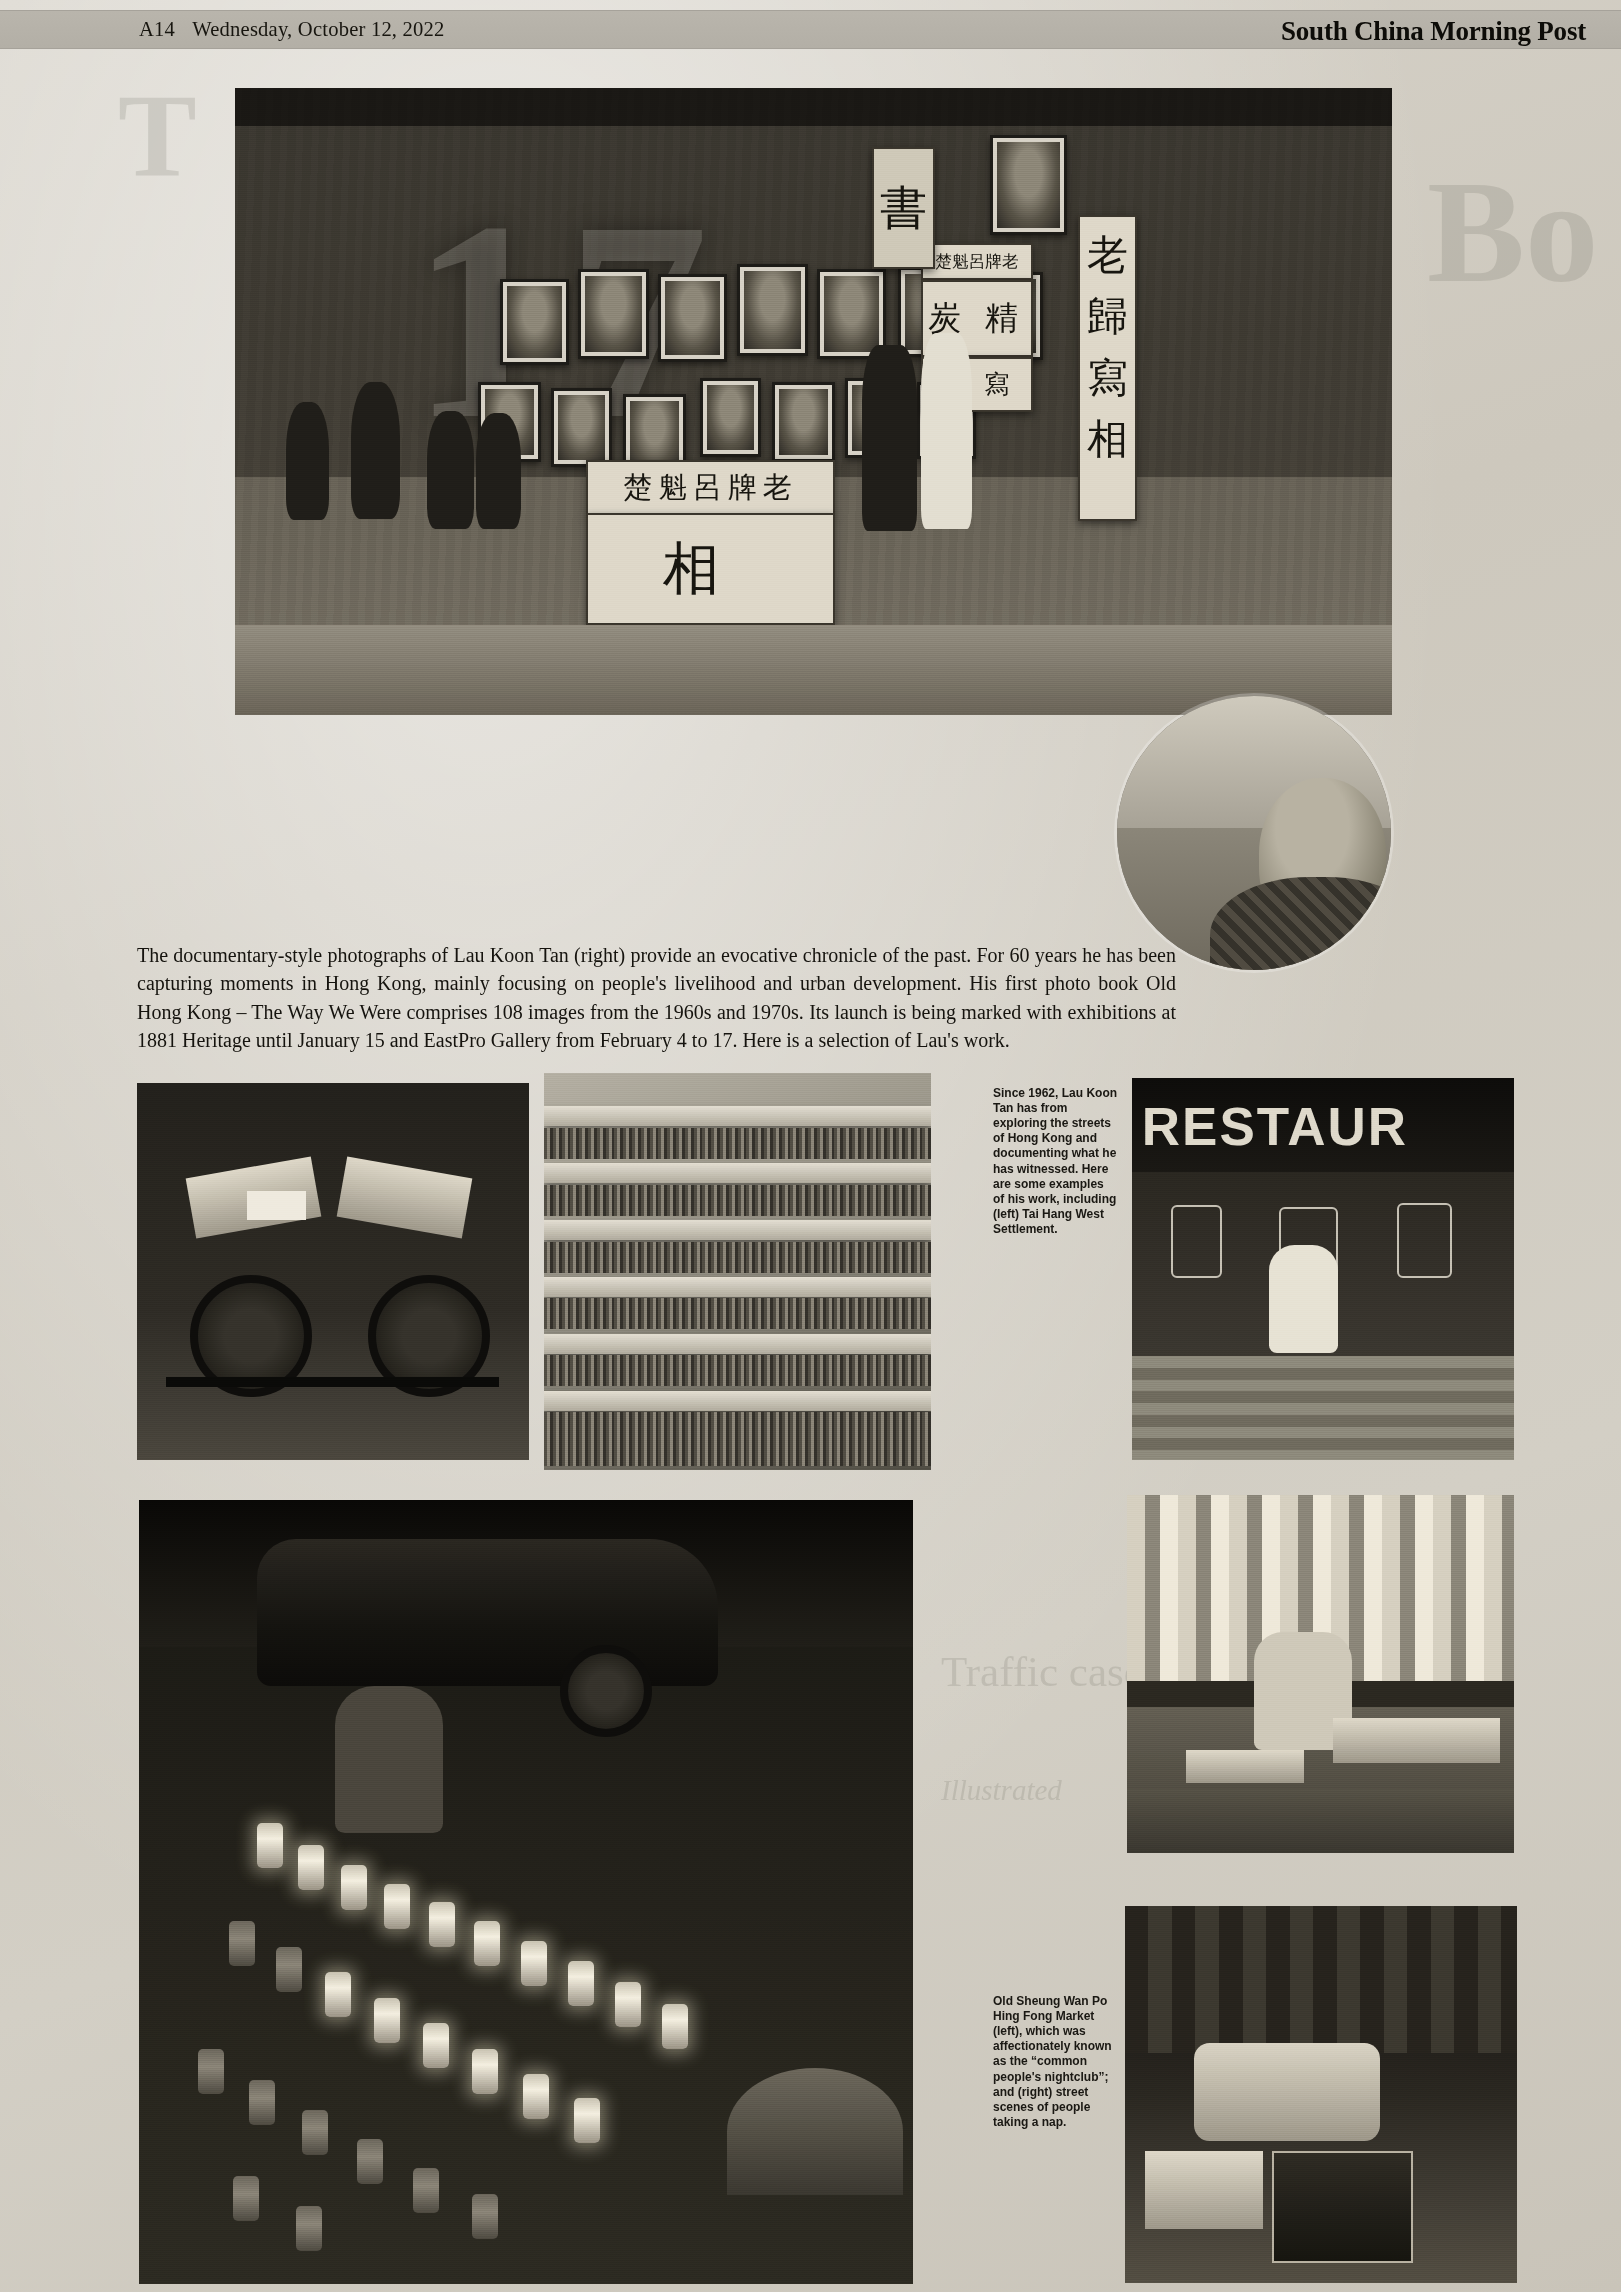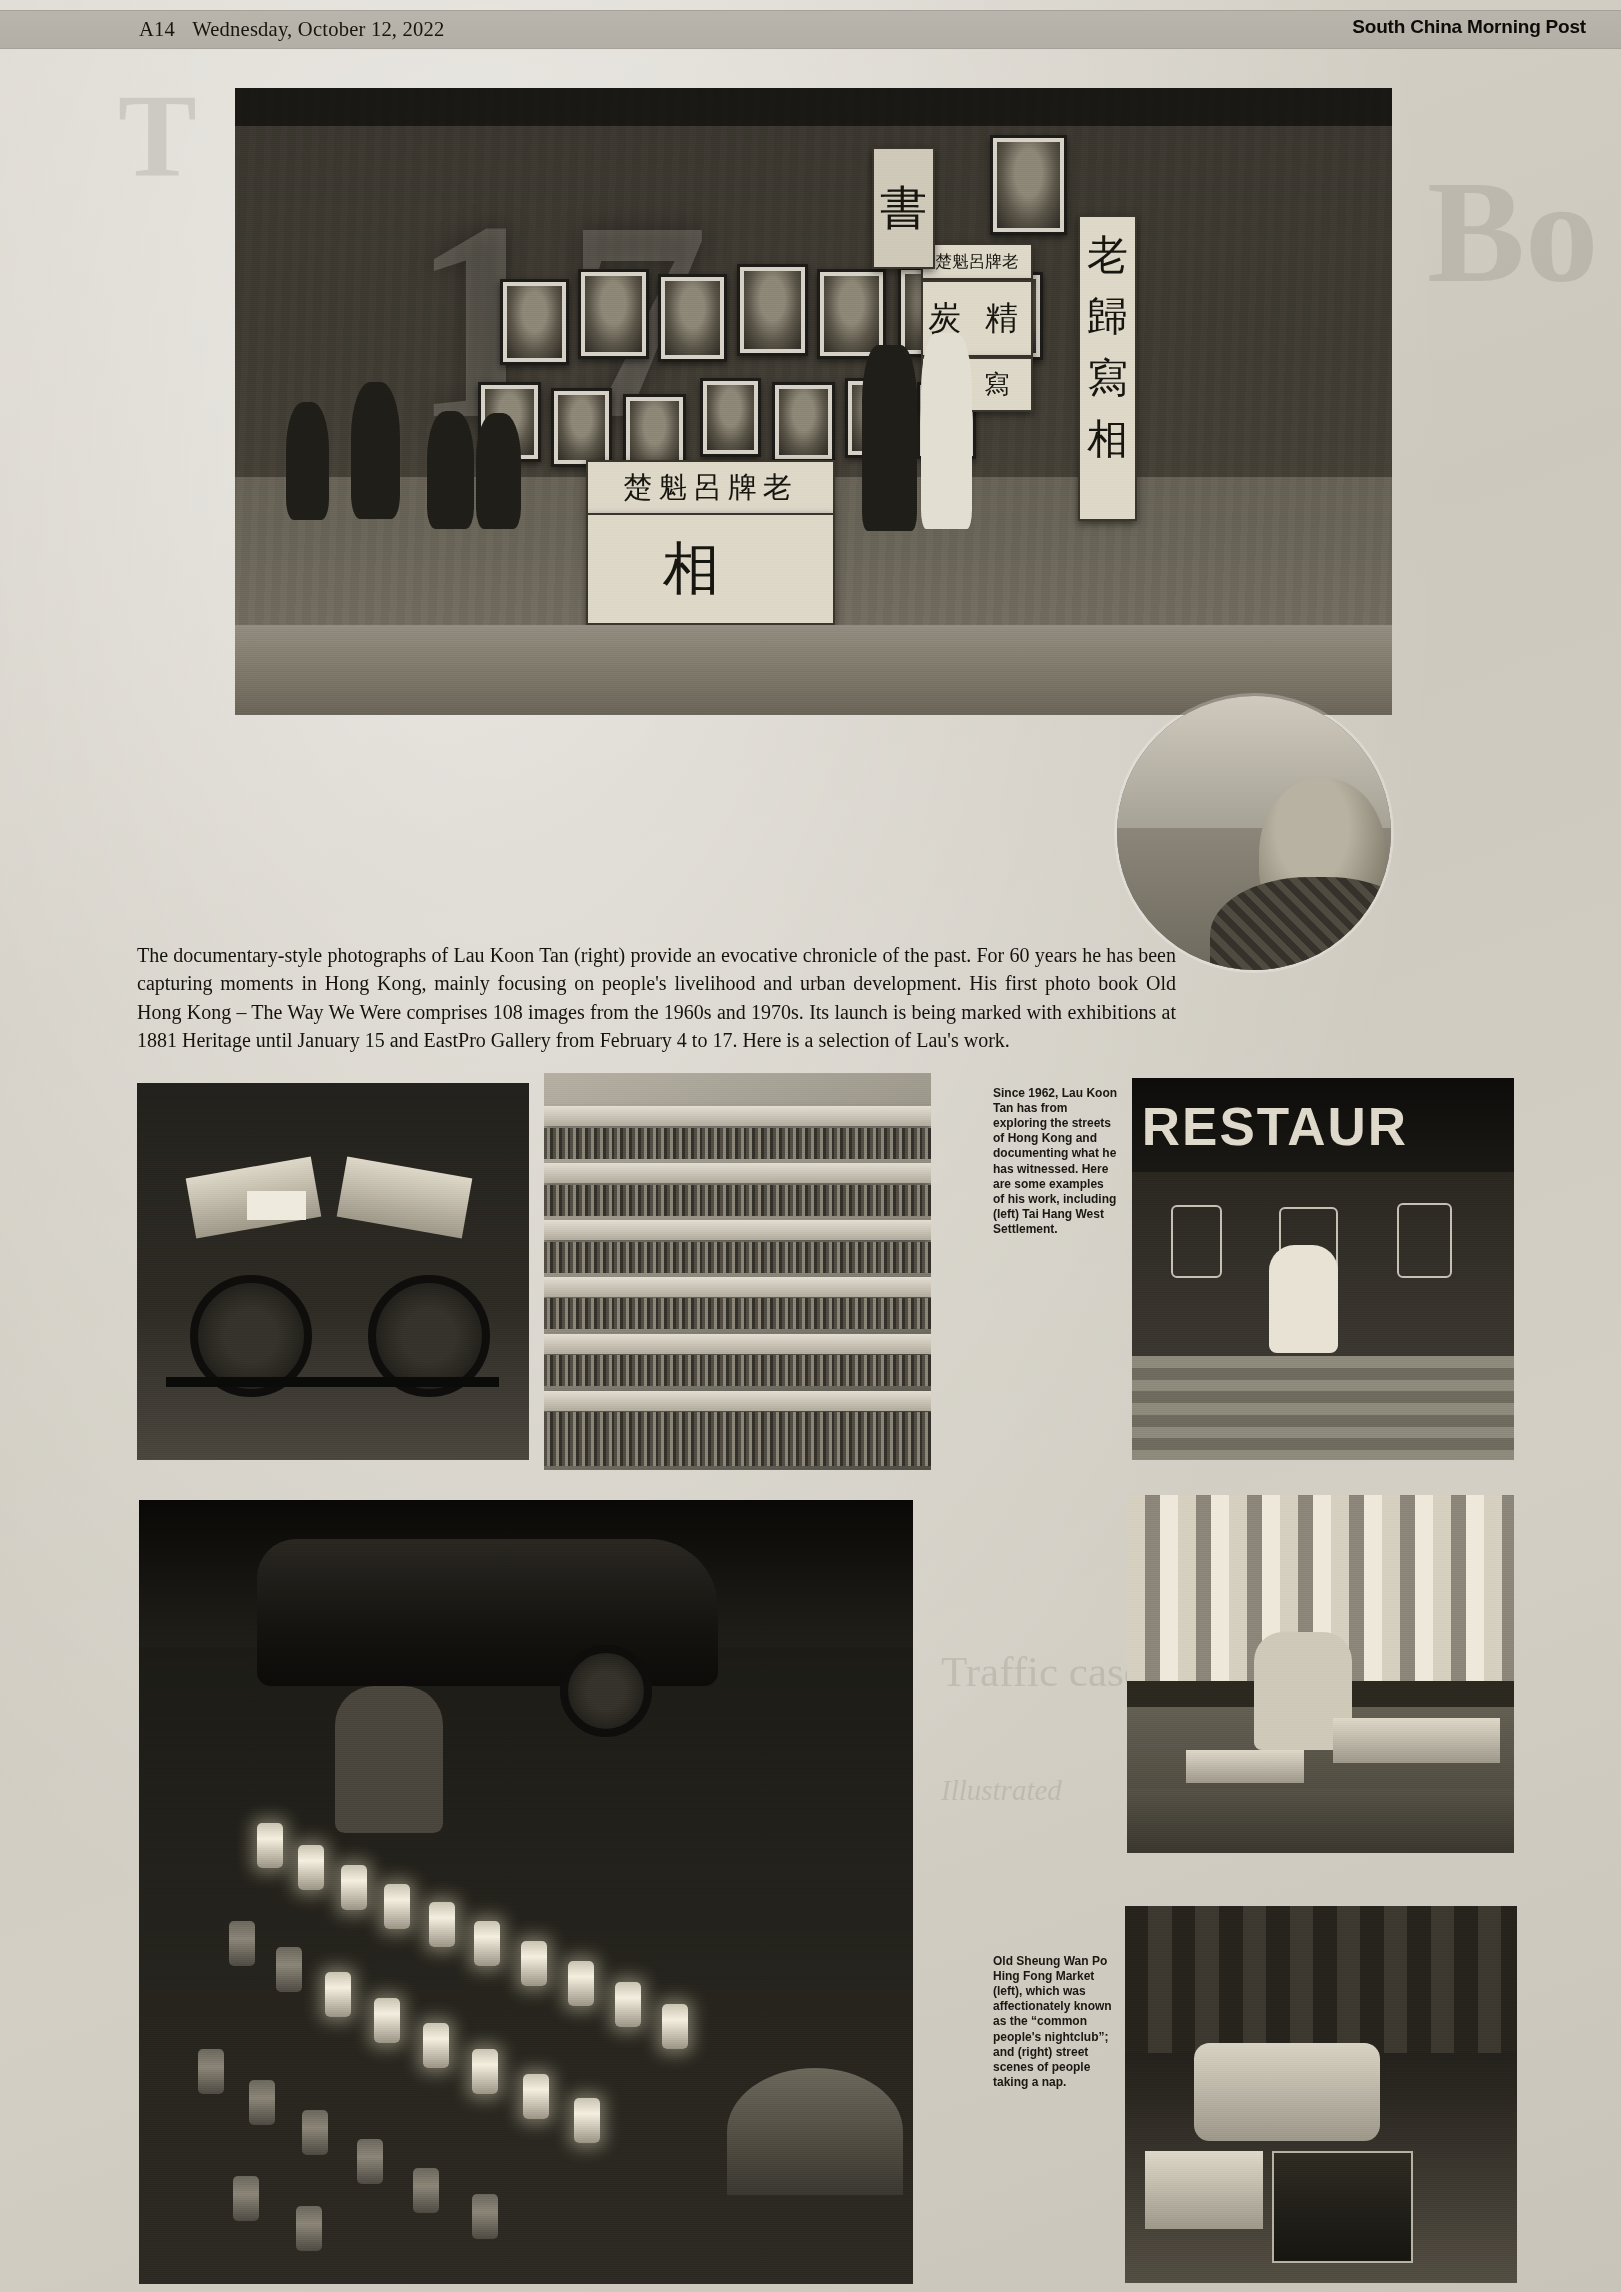--- a/index.html
+++ b/index.html
@@ -30,22 +30,22 @@
     border-top:1px solid #a6a29a;border-bottom:1px solid #a6a29a;
   }
   #folio{
     position:absolute;left:139px;top:17.6px;
     font-size:20.6px;letter-spacing:0.2px;color:#17150f;
     font-family:"Liberation Serif",serif;
   }
   #folio .date{margin-left:11.8px;}
   #paper-name{
     position:absolute;right:35px;top:15.7px;
-    font-size:19px;font-weight:bold;color:#0d0c08;
-    font-family:Liberation Sans, sans-serif;letter-spacing:-0.2px;
+    font-size:27px;font-weight:bold;color:#0d0c08;
+    font-family:Liberation Serif, serif;letter-spacing:-0.2px;
   }
   
   .photo{position:absolute;overflow:hidden;background:#6e6a63;}
   .photo .grain{
     position:absolute;inset:0;
     background-image:
       repeating-linear-gradient(0deg,rgba(255,255,255,.03) 0 1px,rgba(0,0,0,.03) 1px 2px);
     mix-blend-mode:overlay;pointer-events:none;
   }
   .cap{position:absolute;font-family:"Liberation Sans",sans-serif;color:#1a1813;}
@@ -148,21 +148,21 @@
     position:absolute;left:118px;top:39px;width:461px;height:147px;border-radius:39px 69px 13.7px 13.7px;
     background:linear-gradient(180deg,#2a2721 0%,#14130f 60%,#0c0b09 100%);
   }
   .mural{position:absolute;border:2.9px solid rgba(235,230,216,.8);}
   .stack{position:absolute;background:linear-gradient(180deg,#ded8c8 0%,#9e988a 100%);}
   
   #cap-mid{
     left:993px;top:1086px;width:125px;font-size:12px;line-height:1.26;font-weight:bold;
   }
   #cap-bottom{
-    left:993px;top:1954px;width:125px;font-size:12px;line-height:1.26;font-weight:bold;
+    left:993px;top:1994px;width:125px;font-size:12px;line-height:1.26;font-weight:bold;
   }
 </style>
 </head>
 <body>
 
 <div id="page">
 
   <div class="ghost" style="left:118px;top:69px;font-size:118px;font-weight:bold;">T</div>
   <div class="ghost" style="left:1427px;top:147px;font-size:147px;font-weight:bold;">Bo</div>
   <div class="ghost" style="left:941px;top:1647px;font-size:43px;">Traffic case</div>

